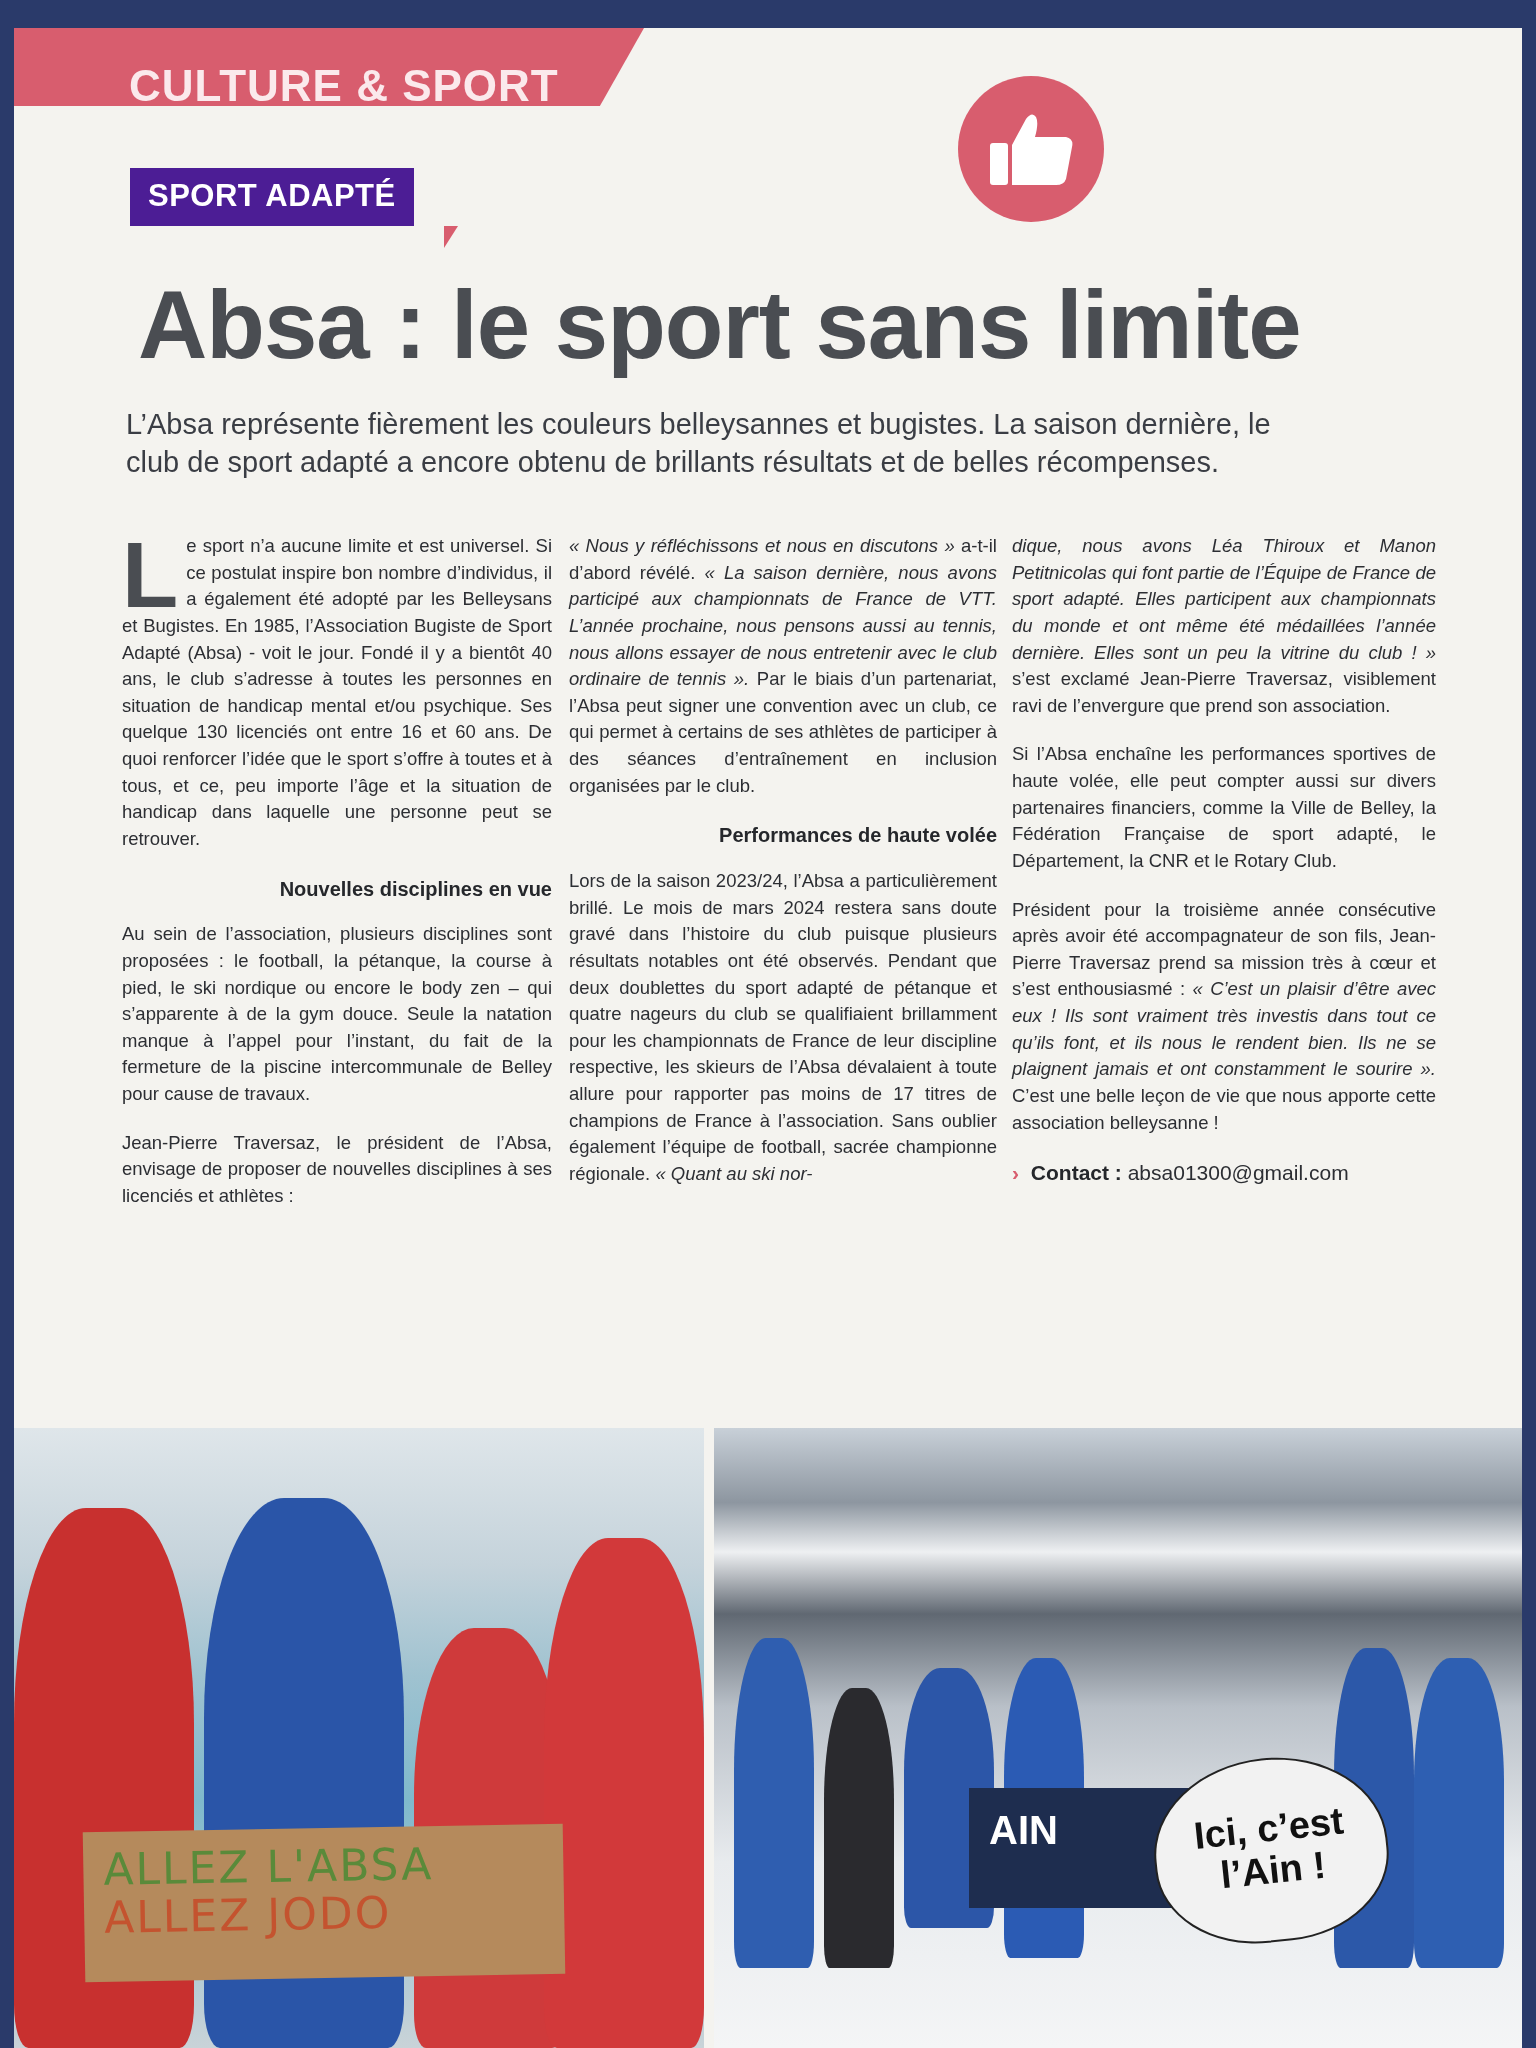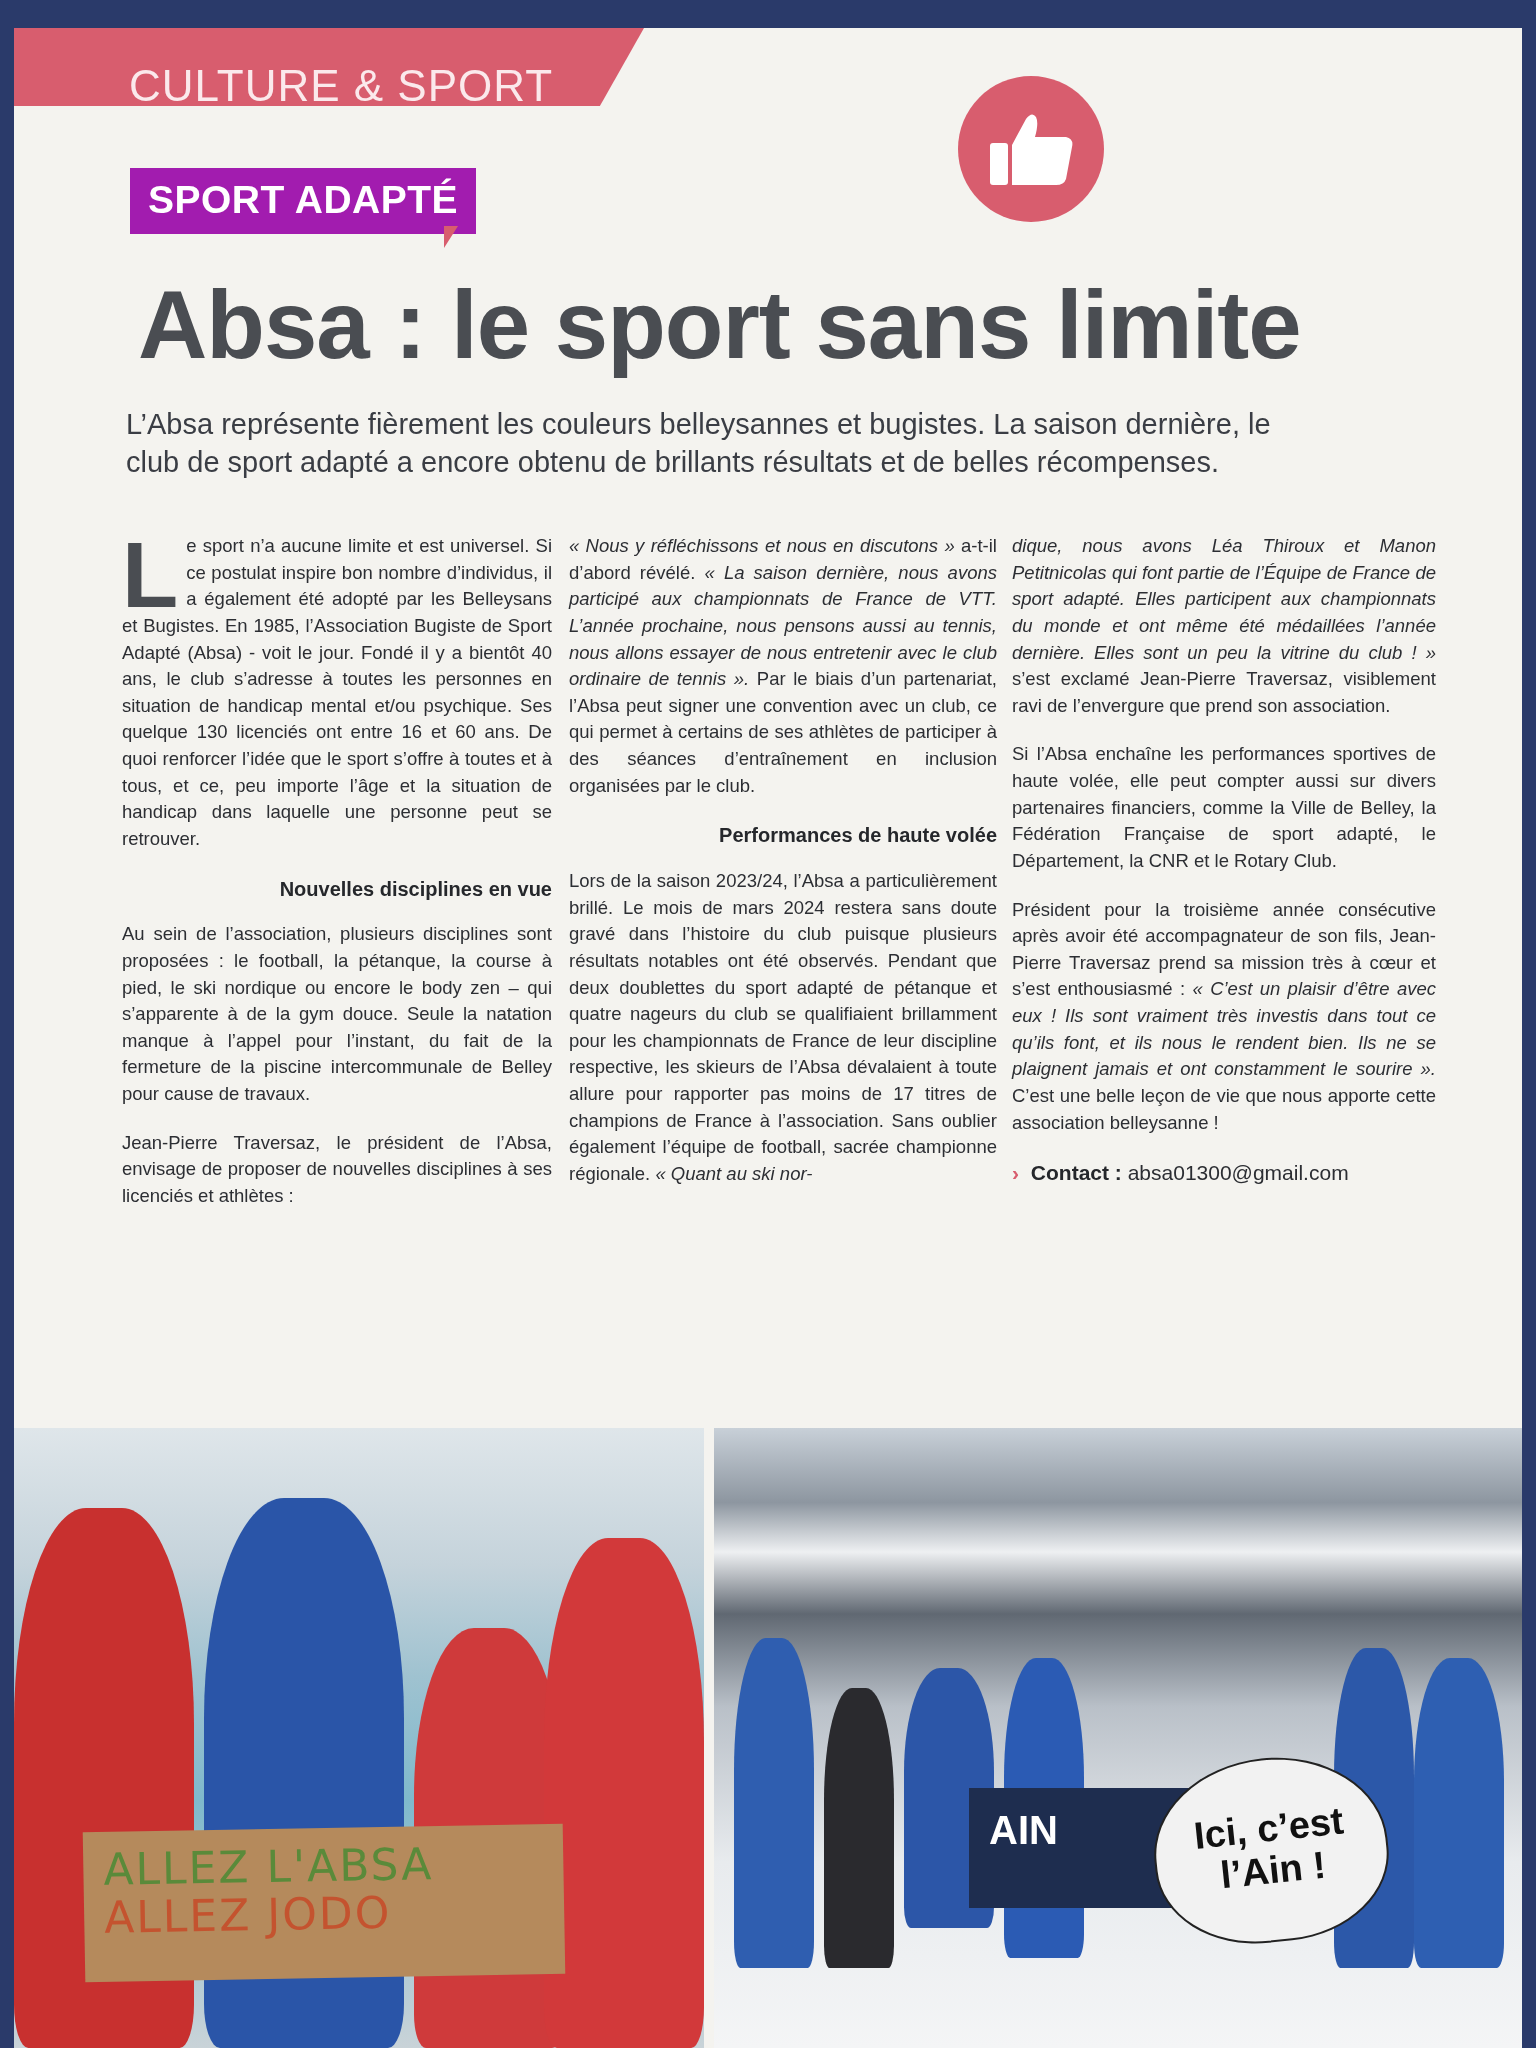--- a/index.html
+++ b/index.html
@@ -14,31 +14,31 @@
     background:#f4f3ef;
     overflow:hidden;
   }
   .section-banner {
     position:absolute; left:0; top:0; width:630px; height:78px;
     background:#d85d6e;
     clip-path:polygon(0 0,100% 0,93% 100%,0 100%);
   }
   .section-banner span {
     position:absolute; left:115px; top:36px;
-    color:#fbe9ec; font-weight:normal; font-size:44px; letter-spacing:1px;
+    color:#fbe9ec; font-weight:bold; font-size:44px; letter-spacing:1px;
     line-height:1;
   }
   .thumb-badge {
     position:absolute; left:944px; top:48px; width:146px; height:146px;
     border-radius:50%; background:#d85d6e;
     display:flex; align-items:center; justify-content:center;
   }
   .kicker {
     position:absolute; left:116px; top:140px;
-    background:#a21caf; color:#fff; font-weight:bold; font-size:39px;
+    background:#4c1d95; color:#fff; font-weight:bold; font-size:31px;
     padding:10px 18px 12px 18px; letter-spacing:0.5px;
   }
   .kicker-tail {
     position:absolute; left:430px; top:198px; width:0; height:0;
     border-left:14px solid #d85d6e; border-bottom:22px solid transparent;
   }
   .headline {
     position:absolute; left:112px; top:232px; margin:12px;
     font-size:96px; font-weight:bold; color:#4a4d52; letter-spacing:-1px;
     line-height:1.1;

